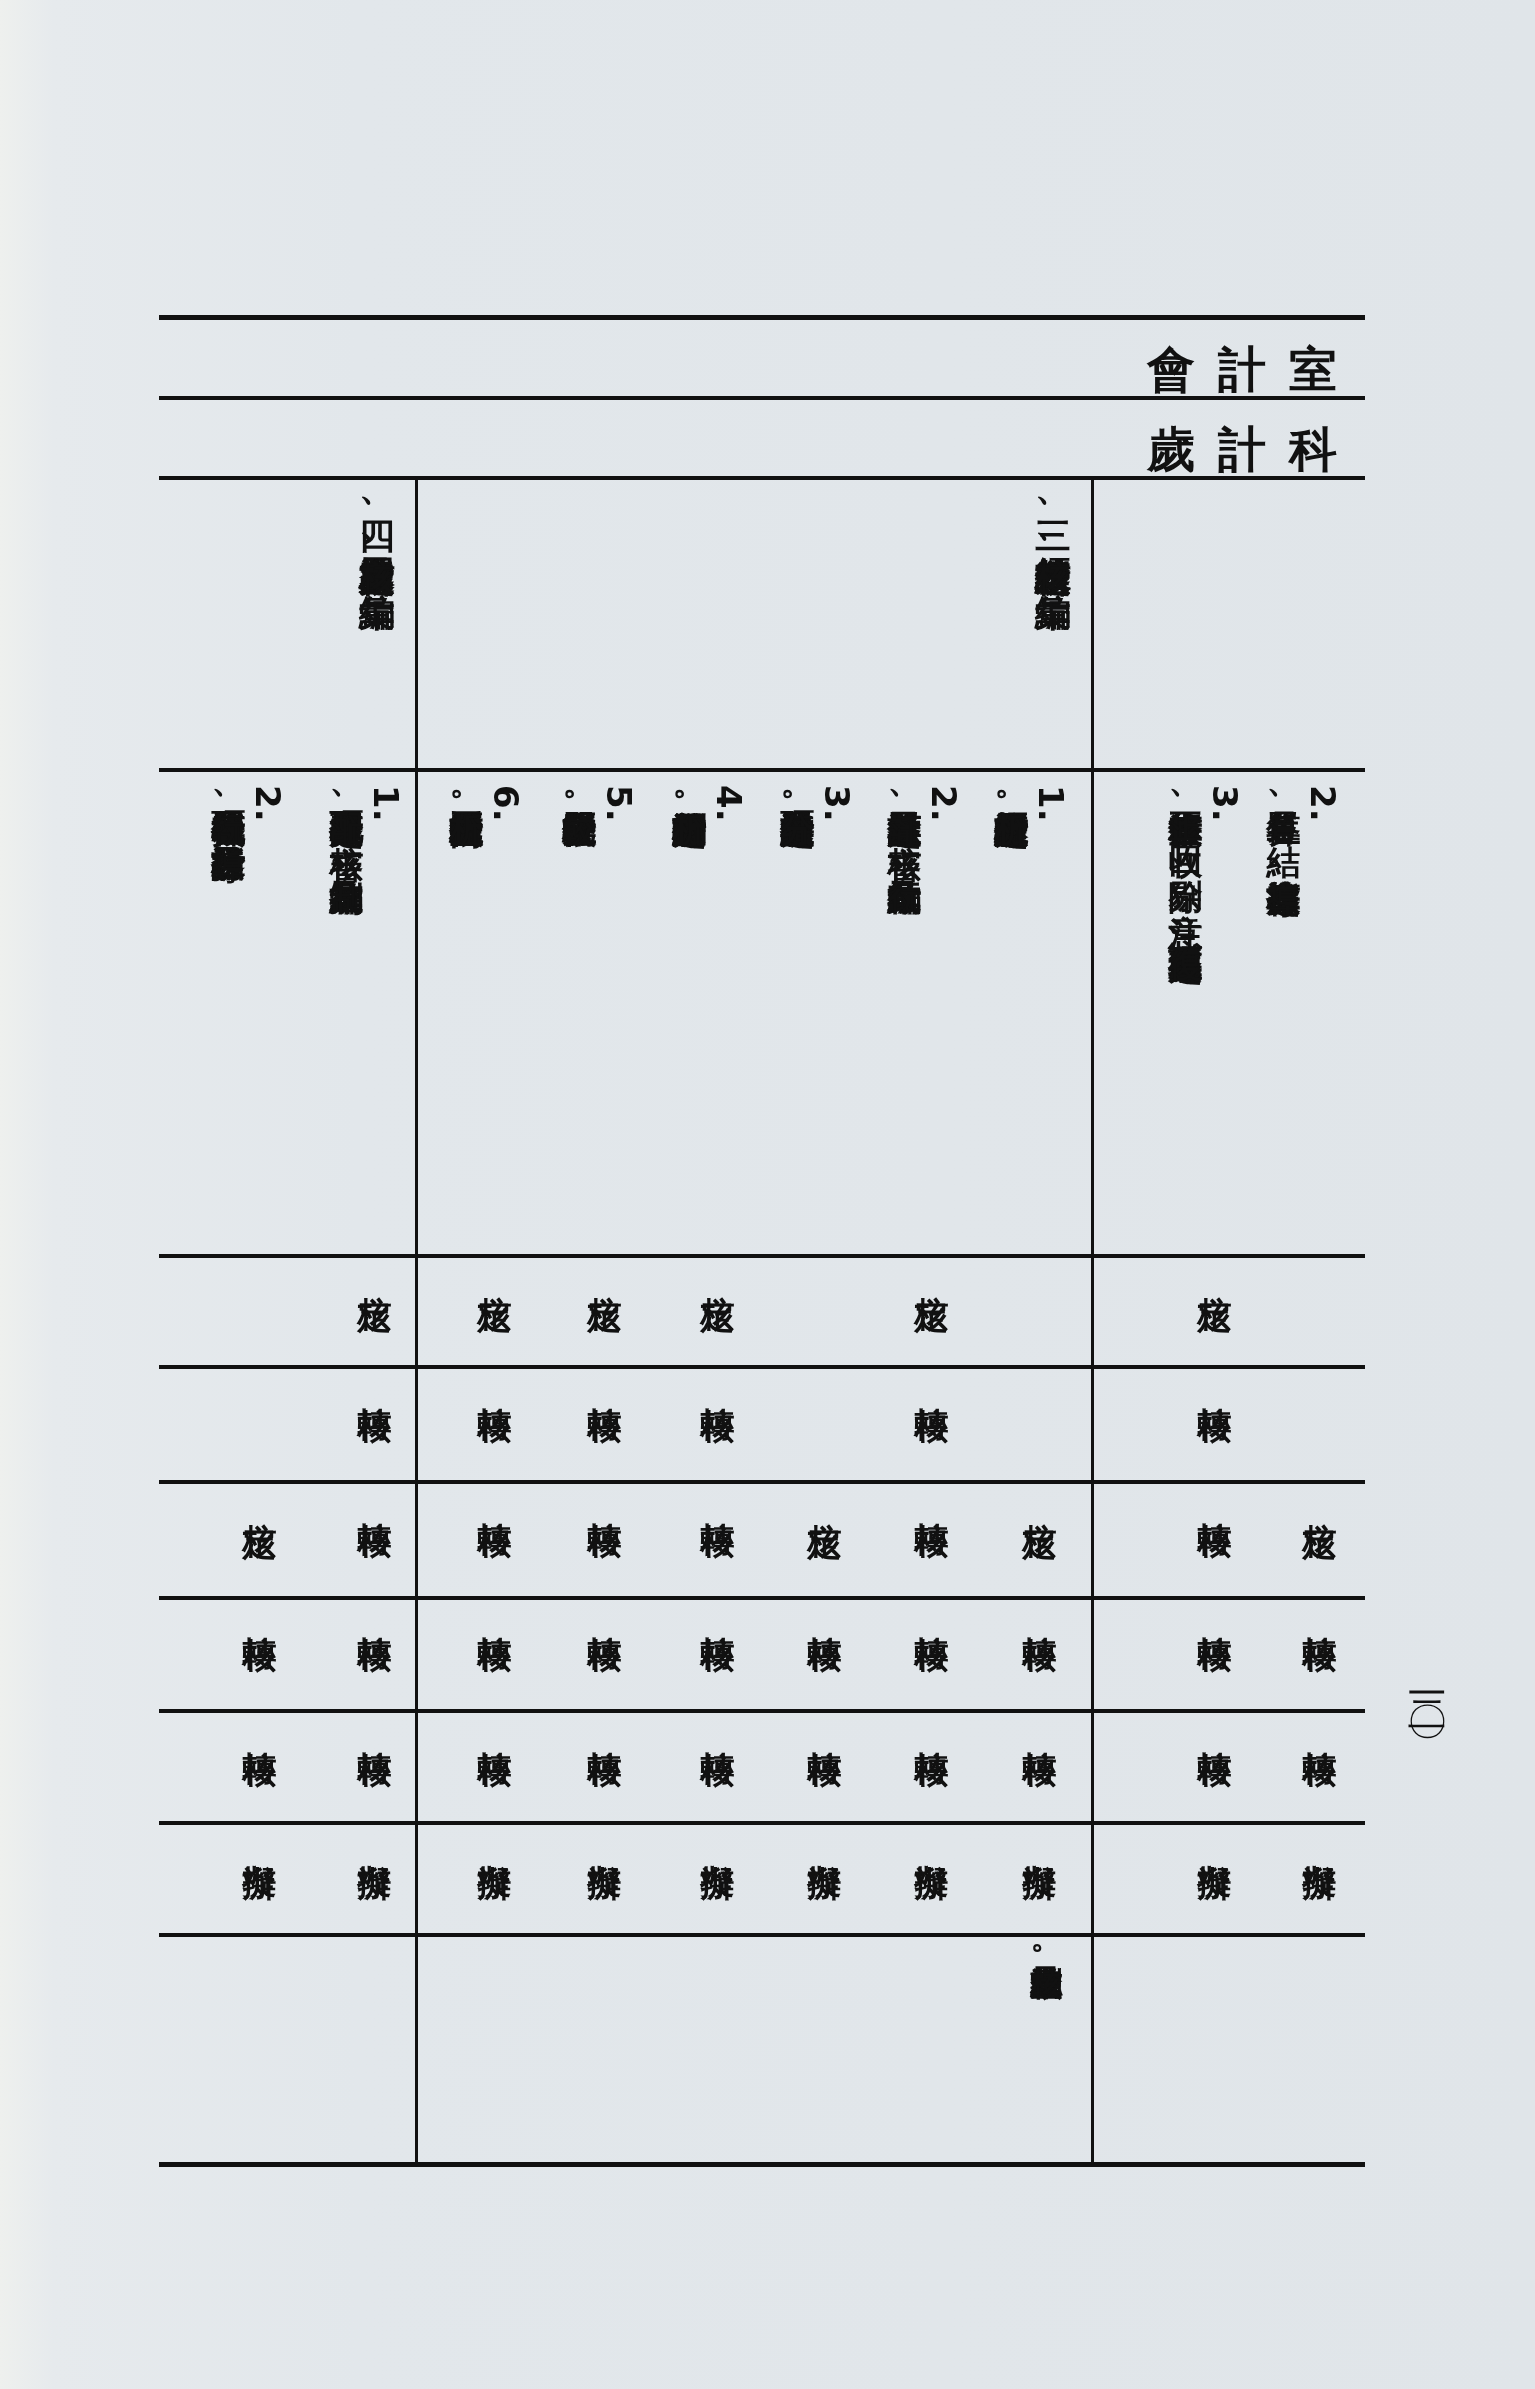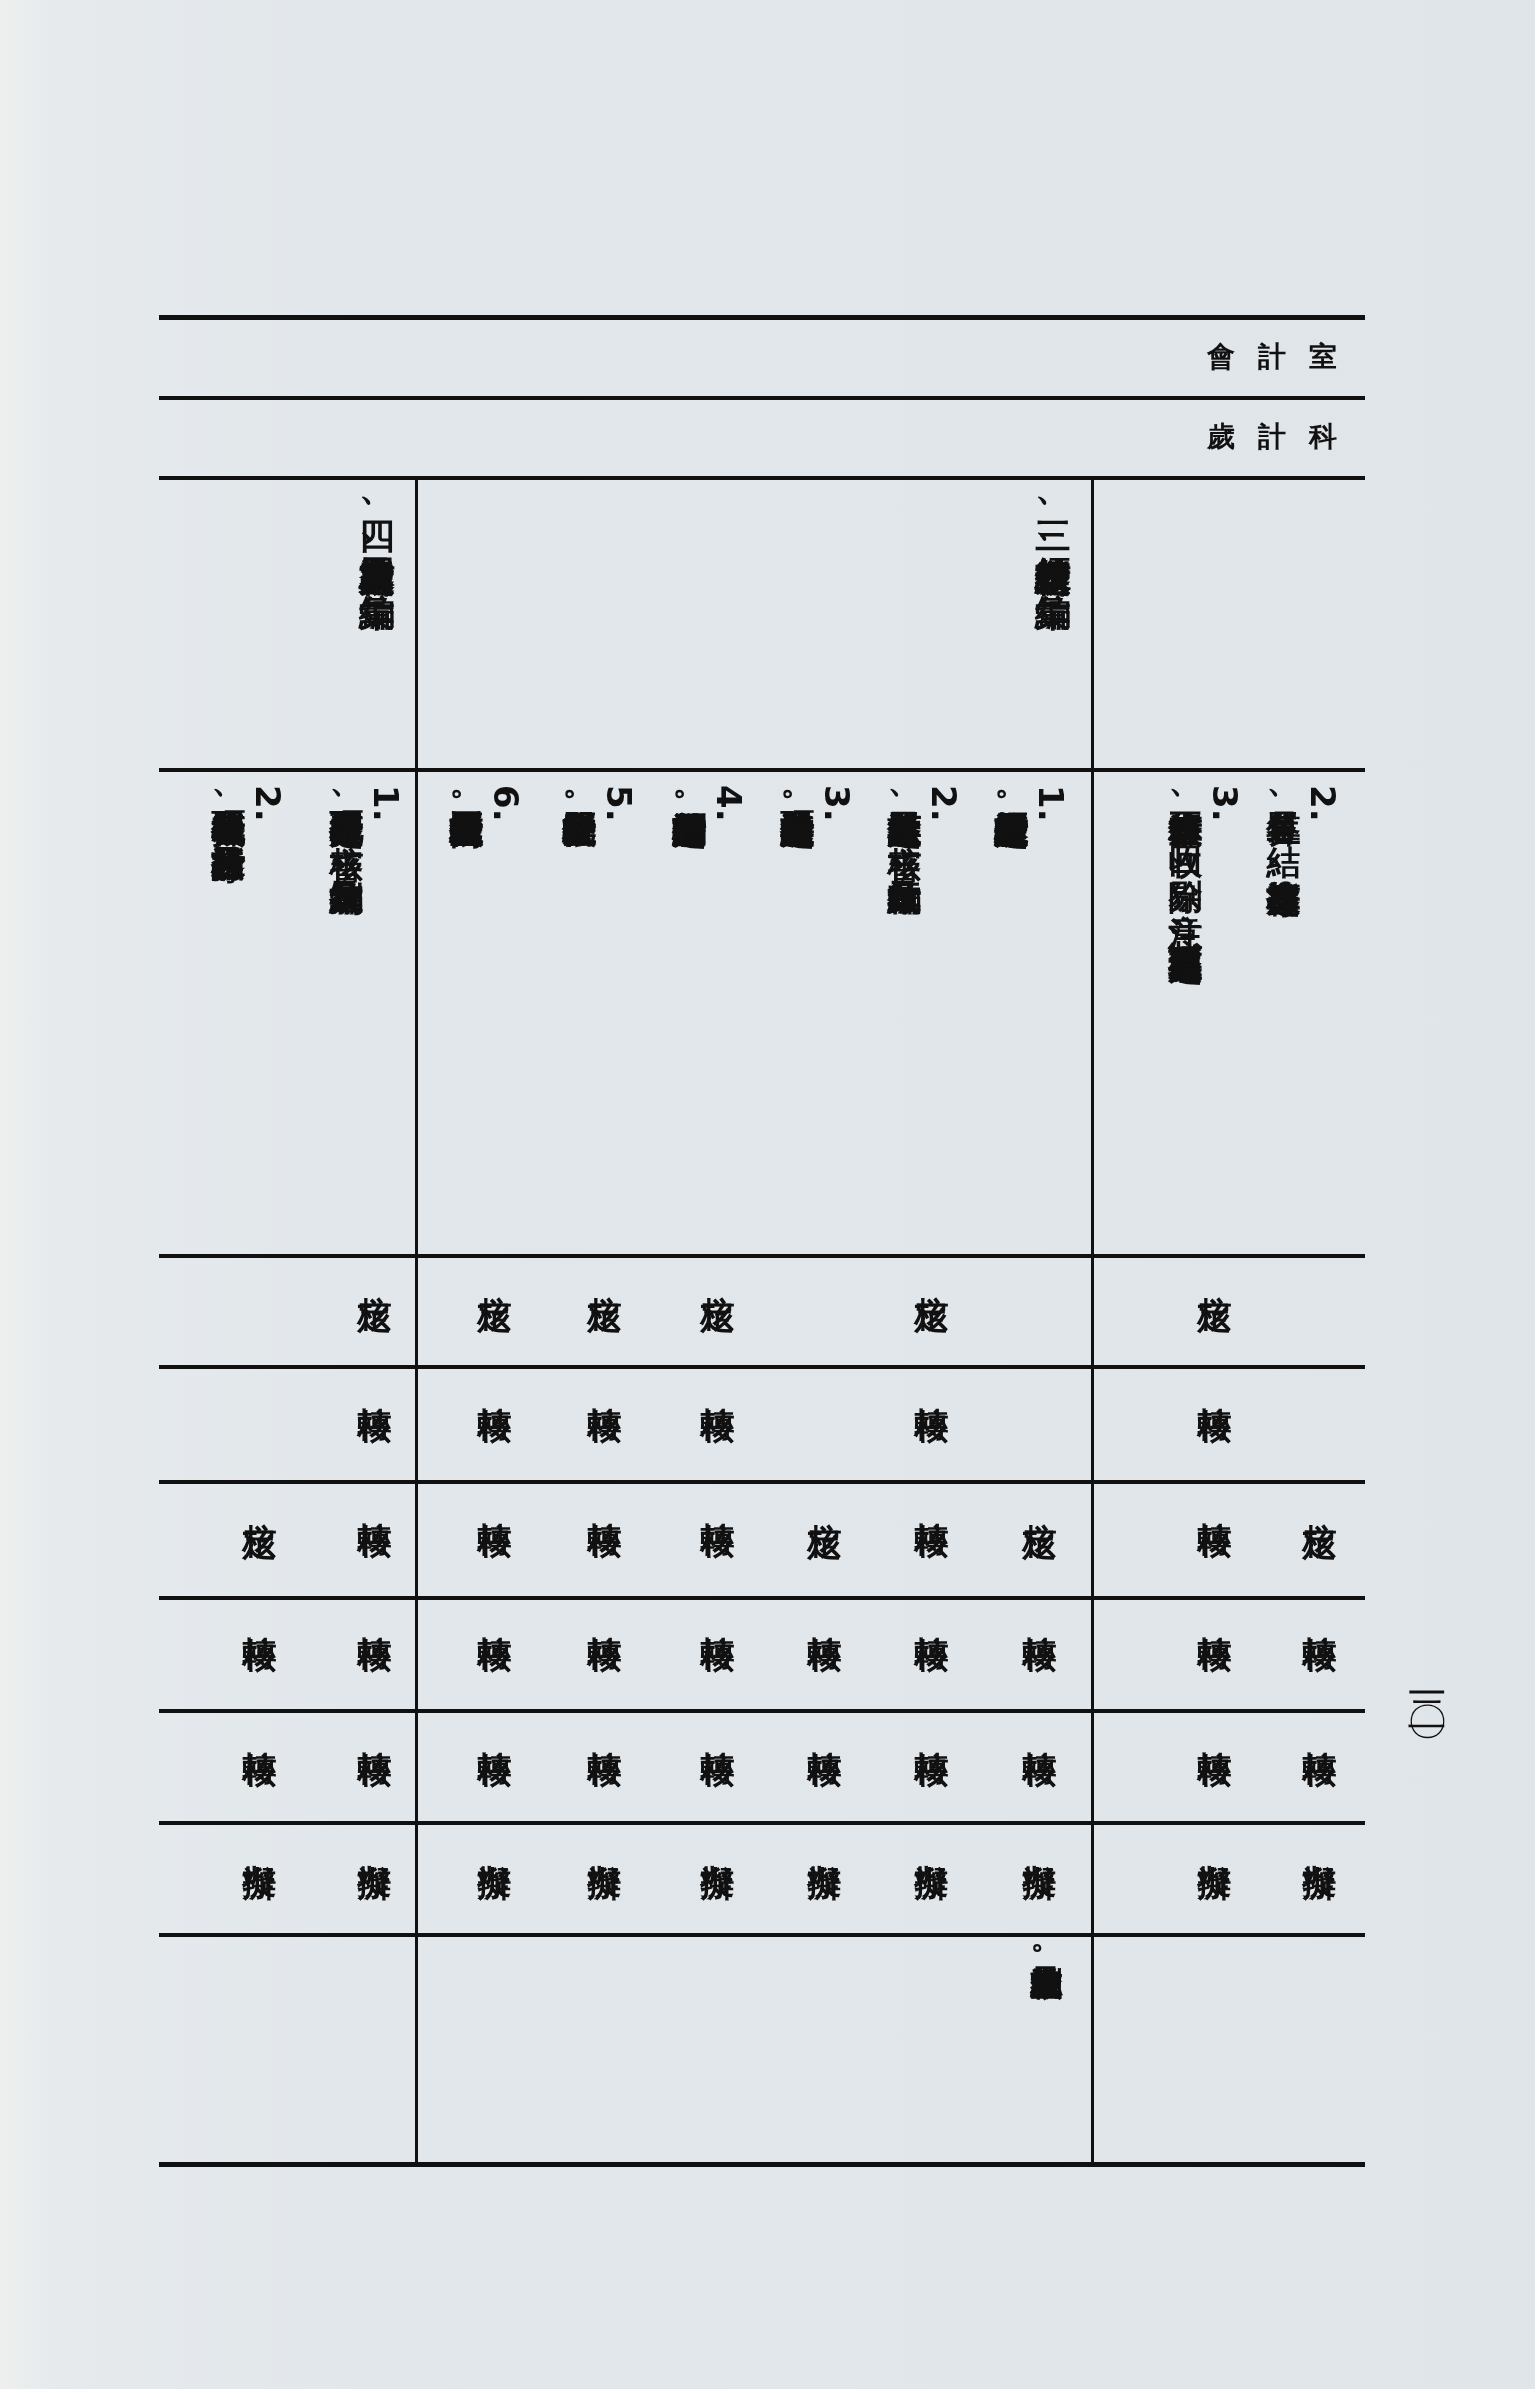--- a/index.html
+++ b/index.html
@@ -24,21 +24,21 @@
     writing-mode: vertical-rl;
     text-orientation: upright;
     font-size: 36px;
     line-height: 41px;
     letter-spacing: 0px;
     font-weight: bold;
     white-space: pre-wrap;
   }
   .htext {
     position: absolute;
-    font-size: 28px; font-weight: bold; letter-spacing: 23px;
+    font-size: 48px; font-weight: bold; letter-spacing: 23px;
   }
   .item-cell {
     position: absolute; top: 785px; height: 465px;
     writing-mode: vertical-rl; text-orientation: upright;
     font-size: 34px; line-height: 39px; font-weight: bold;
   }
   .item-cell .num {
     display: block;
     text-orientation: mixed;
   }

